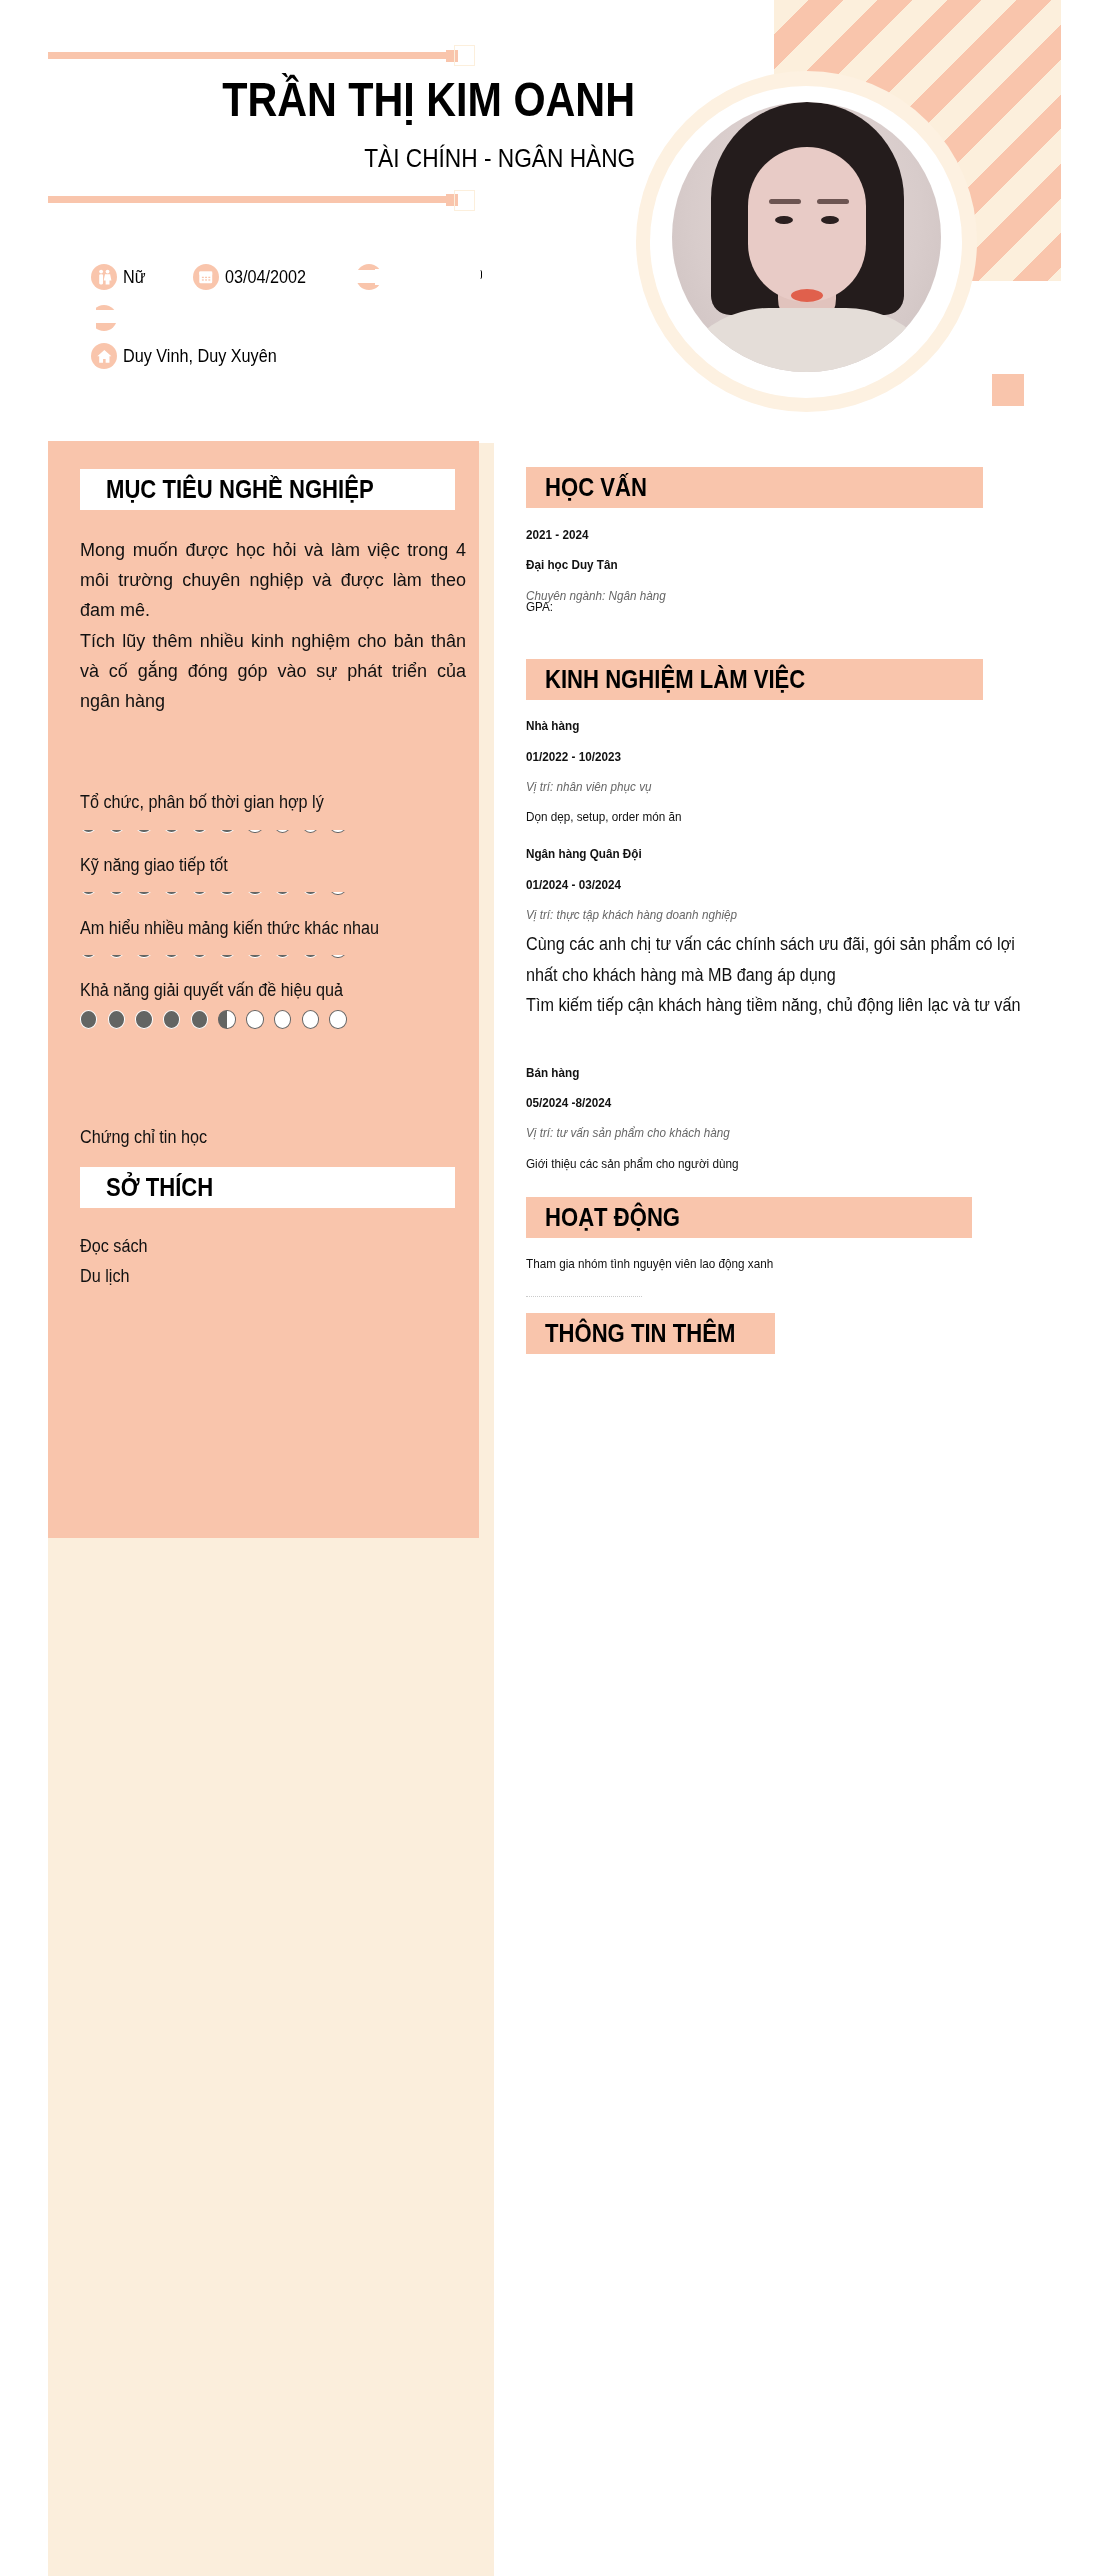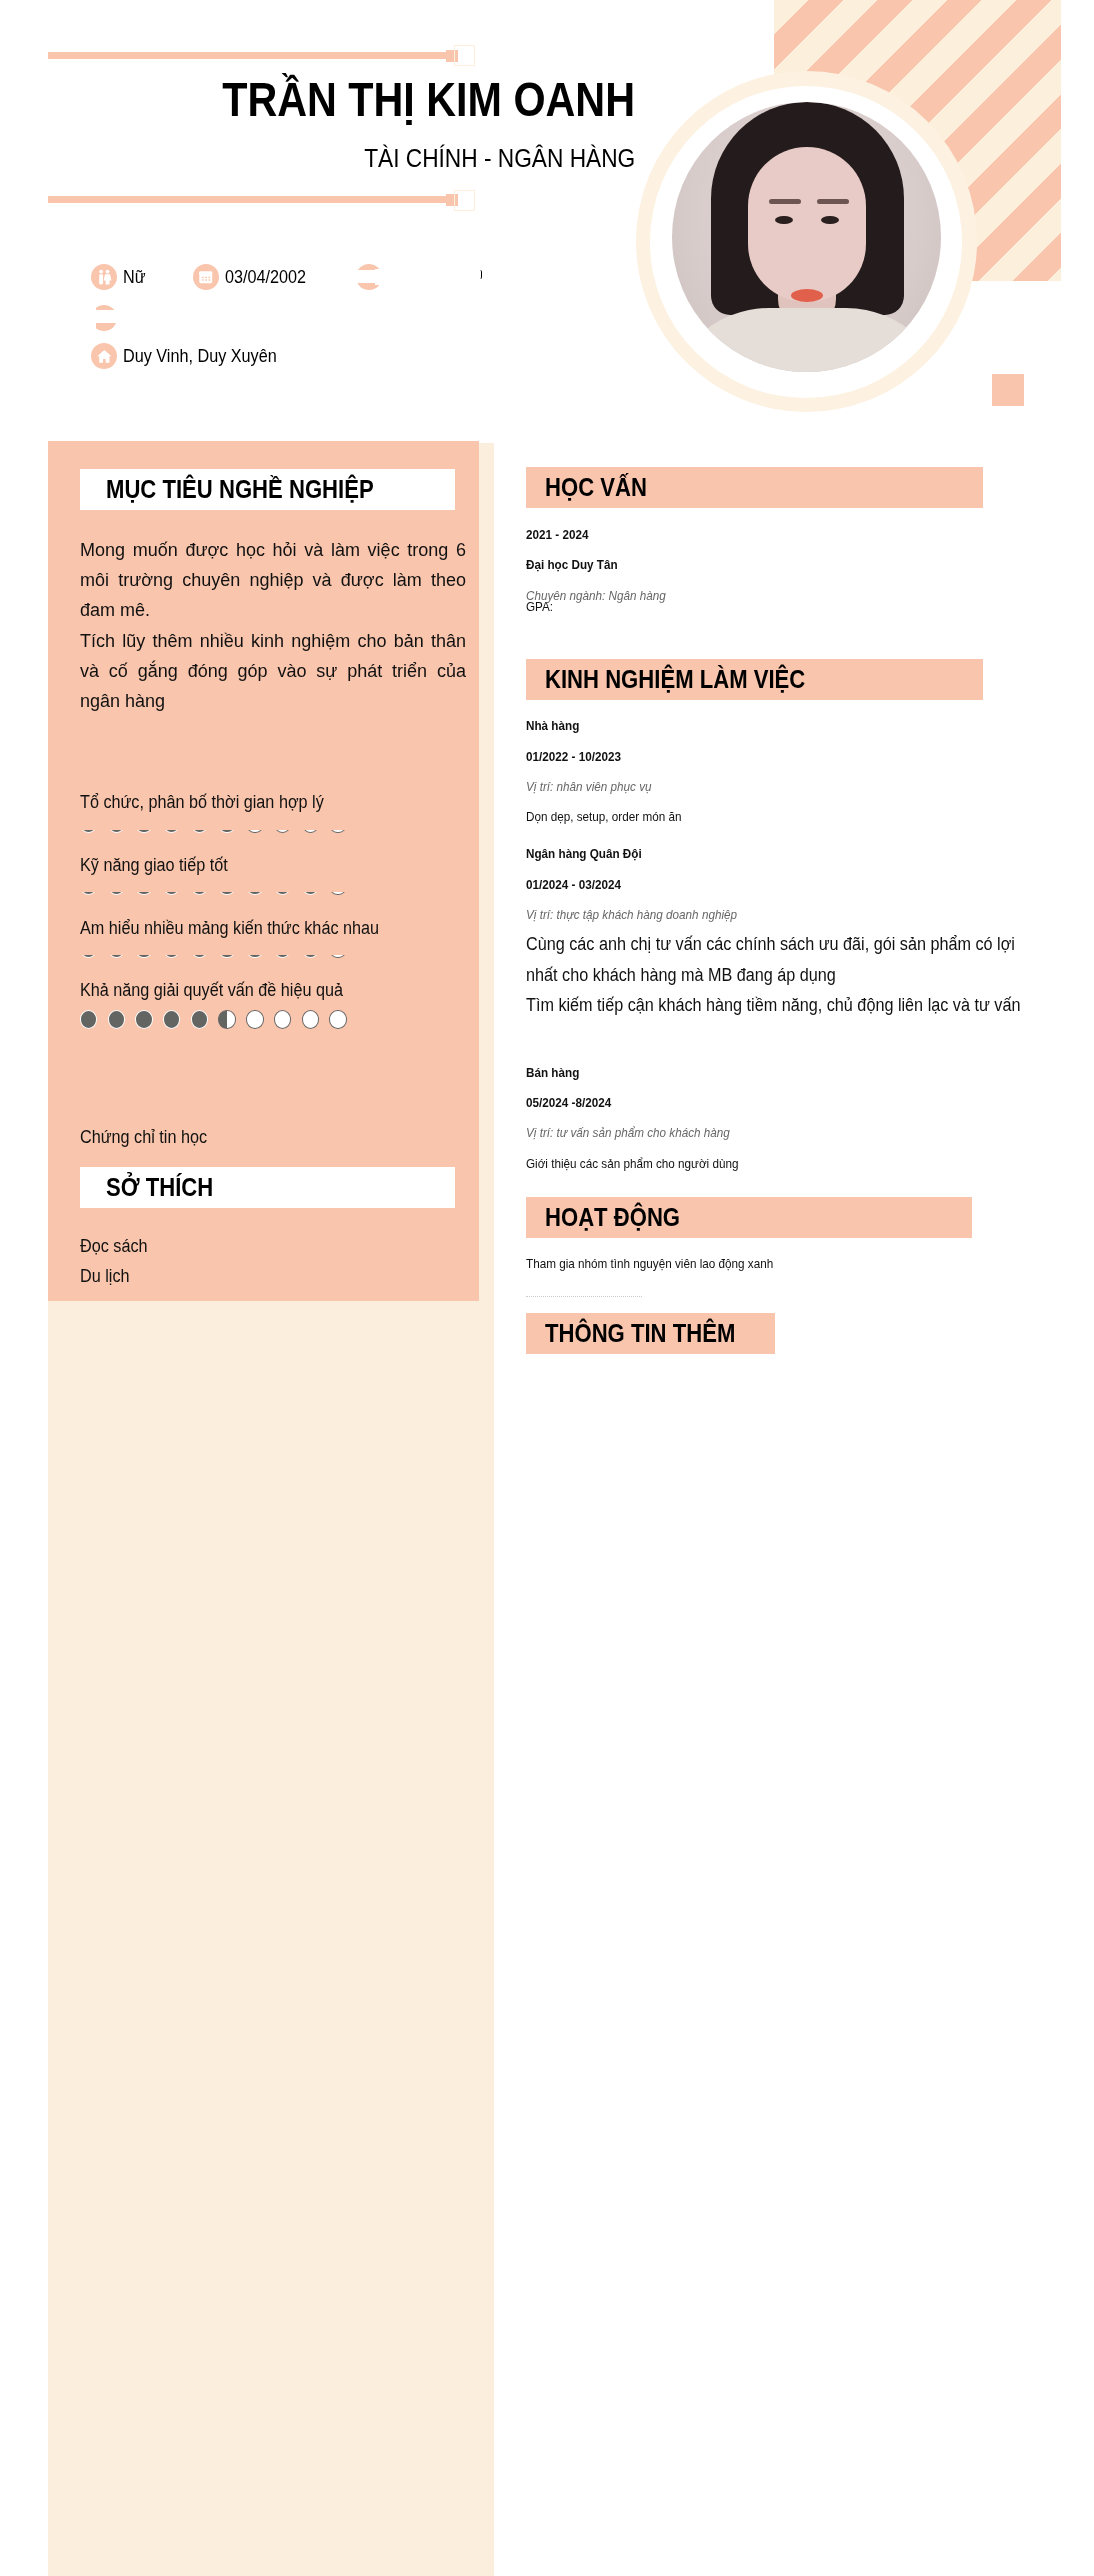--- a/index.html
+++ b/index.html
@@ -66,21 +66,21 @@
   .contact .ci {
     width: 26px; height: 26px; border-radius: 50%; background: #f9c5ac;
     display: flex; align-items: center; justify-content: center; margin-right: 6.4px; flex: none;
     color: #fff; font-size: 14px; font-weight: bold; position: relative; overflow: hidden;
   }
   .contact .txt { transform: scaleX(0.9); transform-origin: left center; display: inline-block; }
   .redact { position: absolute; background: #ffffff; }
 
   
   .beige-col { position: absolute; left: 48px; top: 443px; width: 446px; height: 2133px; background: #fbeedc; }
-  .left-panel { position: absolute; left: 48px; top: 441px; width: 431px; height: 860px; background: #f9c5ac; }
+  .left-panel { position: absolute; left: 48px; top: 441px; width: 431px; height: 1097px; background: #f9c5ac; }
   .lp-head {
     position: absolute; left: 32px; width: 375px; height: 41px; background: #ffffff;
     font-size: 26px; font-weight: bold; line-height: 41px; padding-left: 26px; white-space: nowrap;
   }
   .lp-head span { display: inline-block; transform: scaleX(0.85); transform-origin: left center; }
   .lp-text {
     position: absolute; left: 32px; width: 386px; font-size: 18px; line-height: 30px;
     text-align: justify; text-align-last: left; color: #111;
   }
   .lp-text .scale { display: block; }
@@ -194,21 +194,21 @@
       </svg>
   </span>
   <span class="txt">Duy Vinh, Duy Xuyên</span>
 </div>
 
 <div class="beige-col"></div>
 <div class="left-panel">
 
   <div class="lp-head" style="top:28px;"><span>MỤC TIÊU NGHỀ NGHIỆP</span></div>
   <div class="lp-text" style="top:94px; width:386px;">
-    <span class="scale">Mong muốn được học hỏi và làm việc trong 6 môi trường chuyên nghiệp và được làm theo đam mê.</span>
+    <span class="scale">Mong muốn được học hỏi và làm việc trong 4 môi trường chuyên nghiệp và được làm theo đam mê.</span>
   </div>
   <div class="lp-text" style="top:185px; width:386px;">
     <span class="scale">Tích lũy thêm nhiều kinh nghiệm cho bản thân và cố gắng đóng góp vào sự phát triển của ngân hàng</span>
   </div>
 
 
   <div class="lp-line" style="top:348px;"><span>Tổ chức, phân bố thời gian hợp lý</span></div>
   <div class="rating clipped" style="top:389px;">
     <div class="dots">
       <div class="dot"></div>

